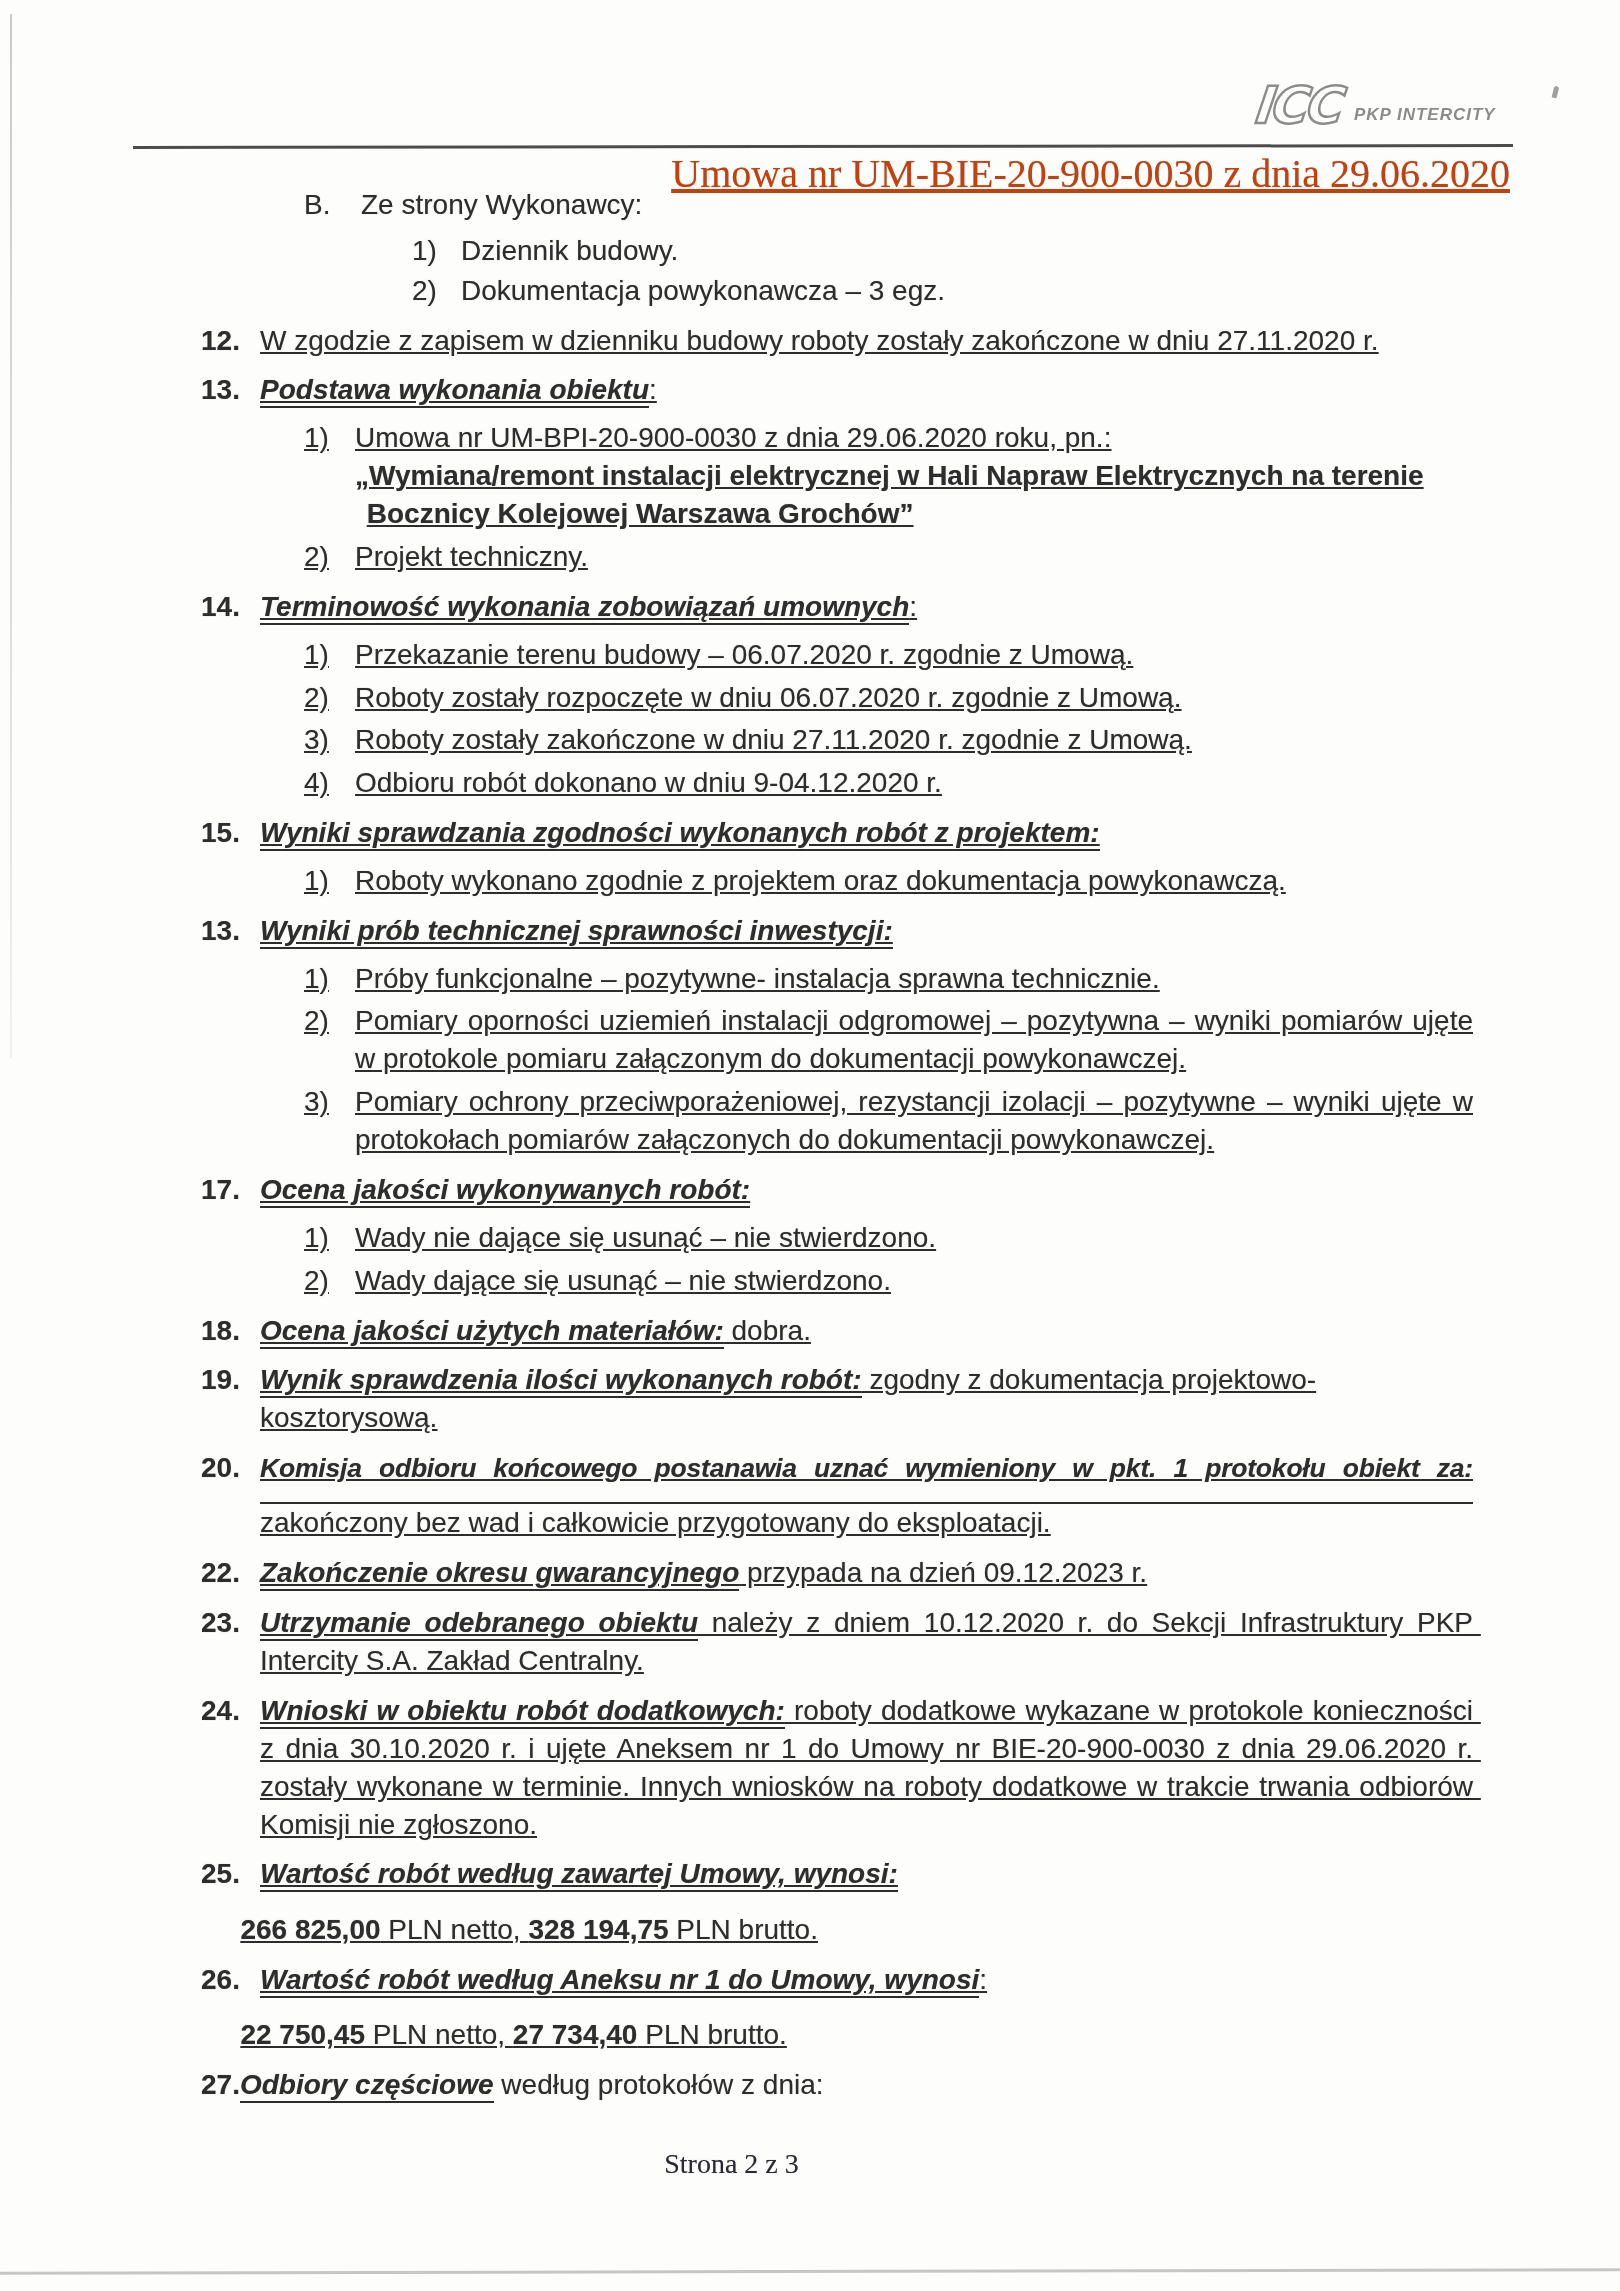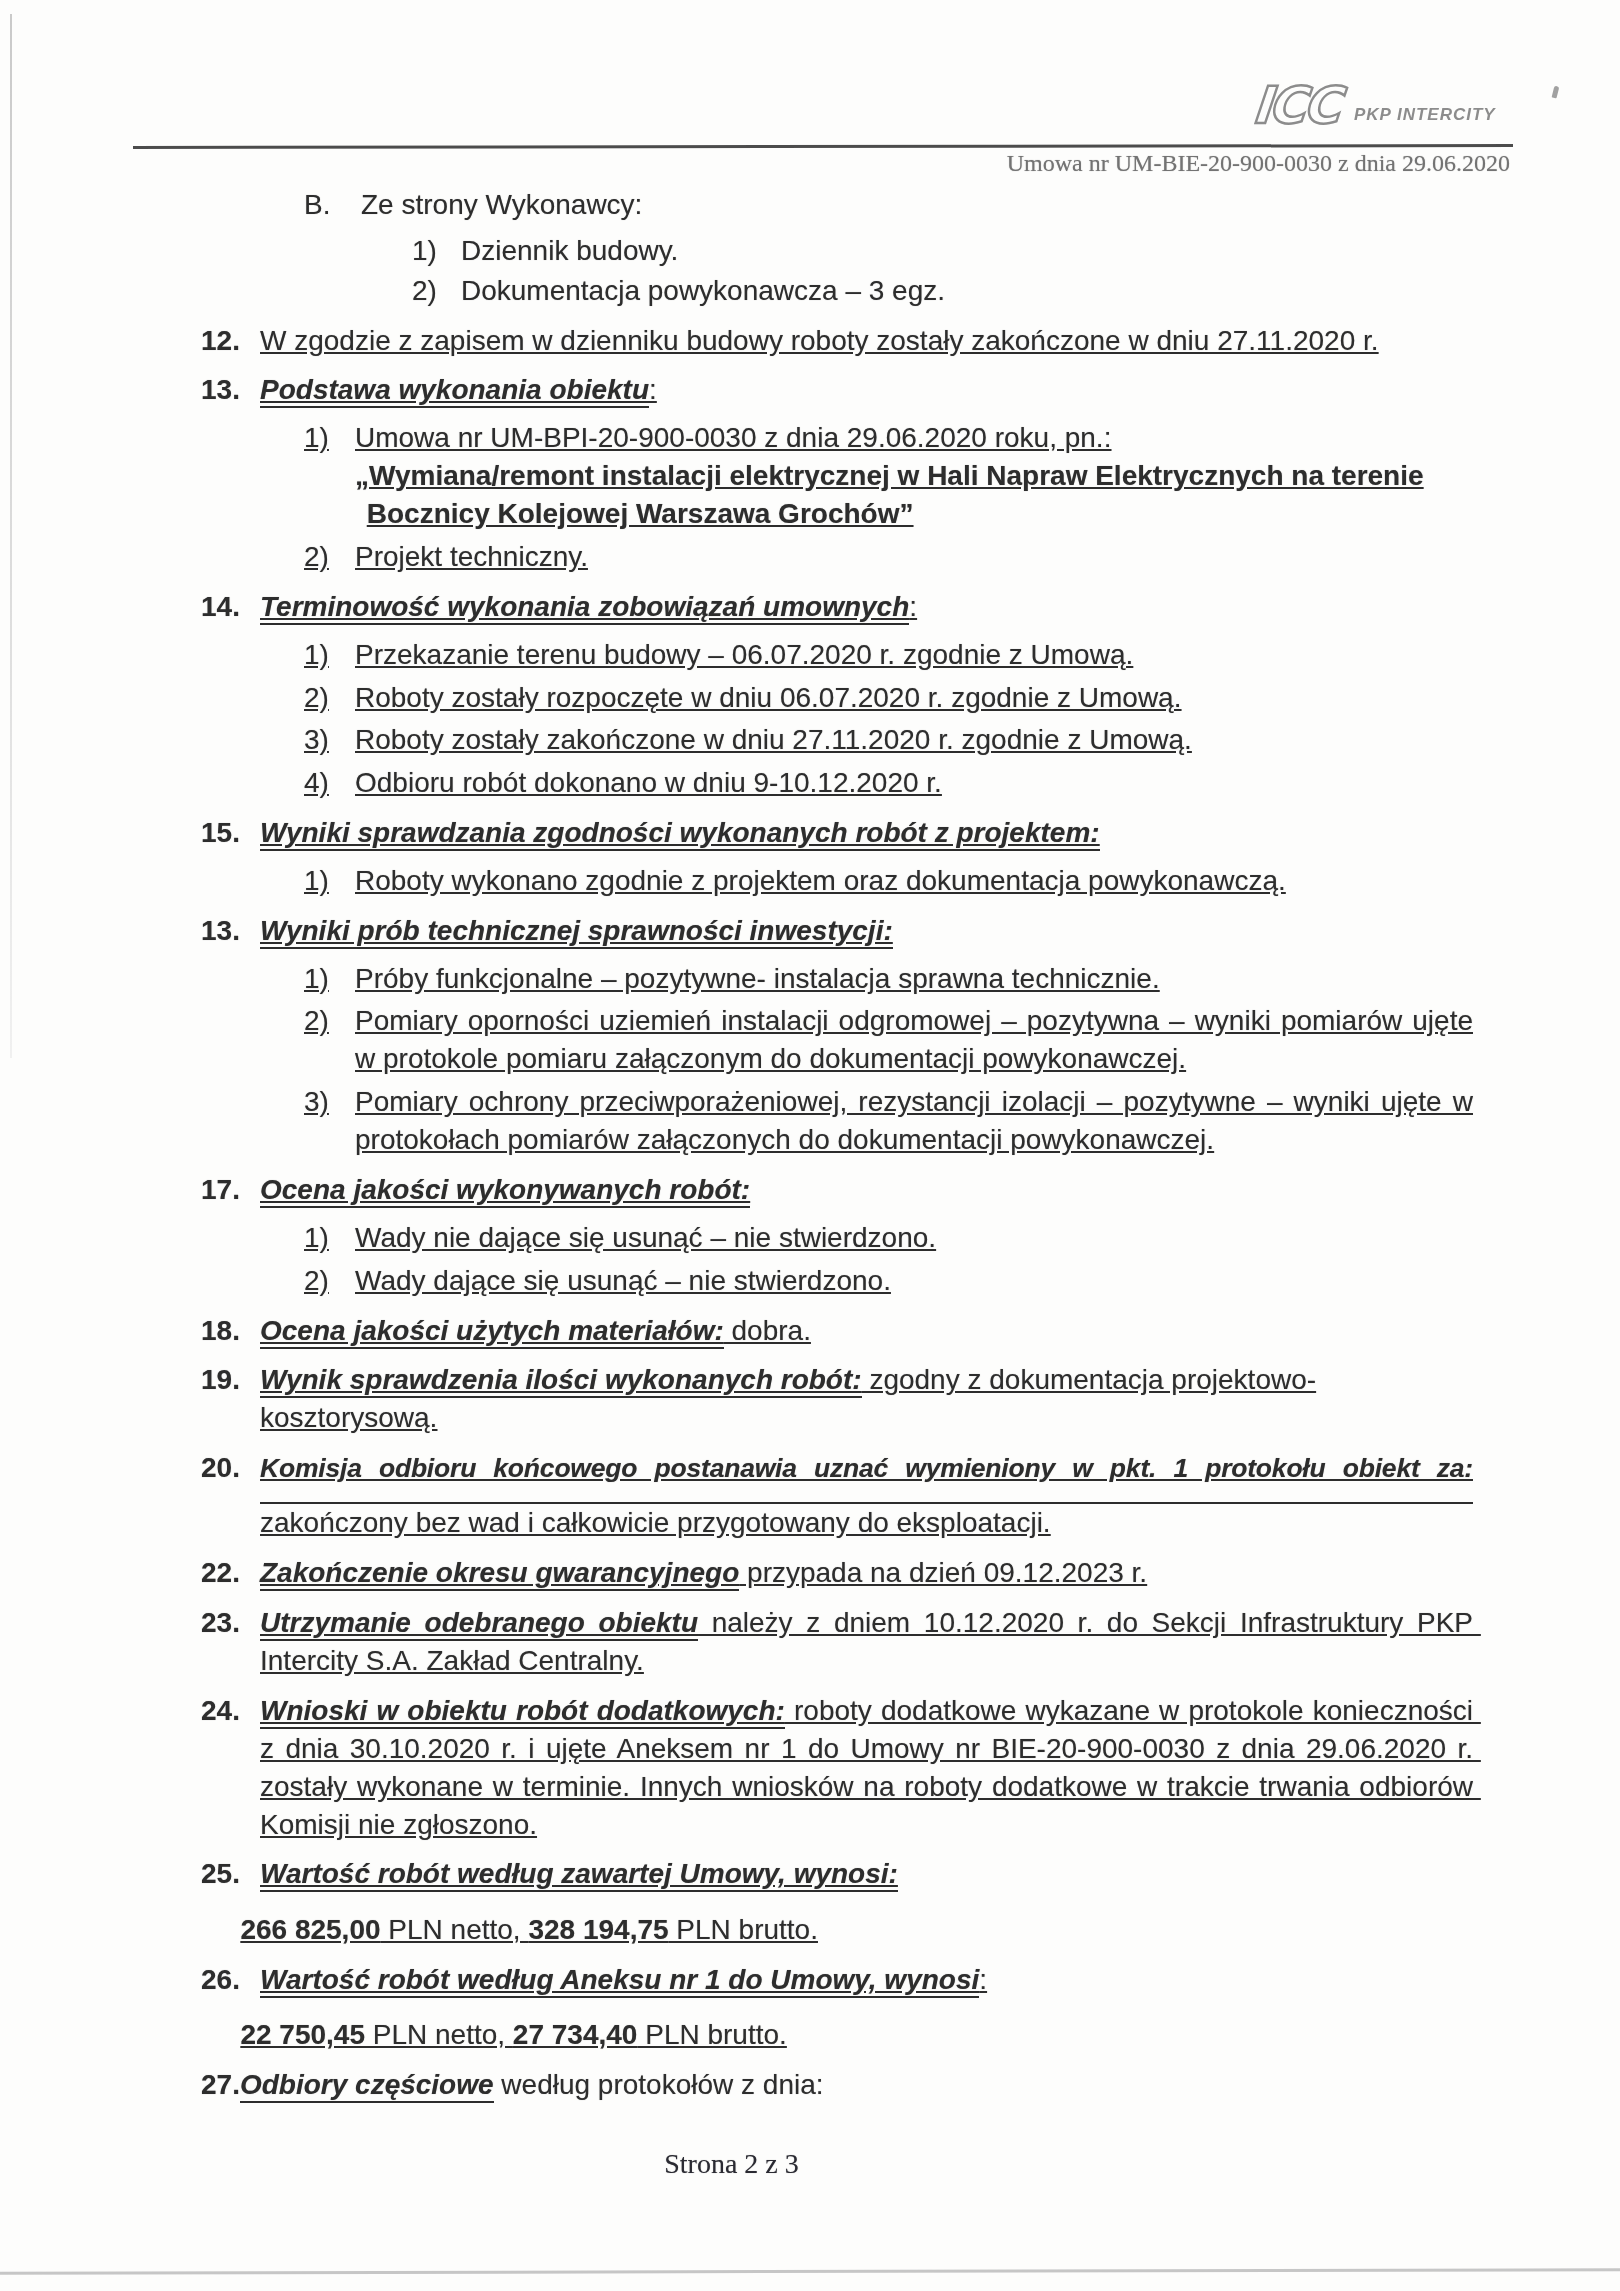--- a/index.html
+++ b/index.html
@@ -23,21 +23,21 @@
   
   .logo{position:absolute;left:1257px;top:80px;display:flex;align-items:flex-end;color:#8f8f8f;}
   .logo-icc{font-family:"DejaVu Sans",sans-serif;font-weight:bold;font-style:italic;
     font-size:51px;line-height:51px;letter-spacing:-2.9px;transform:skewX(-8deg);
     color:transparent;-webkit-text-stroke:2.5px #8c8c8c;text-shadow:none;}
   .logo-sub{font-size:17px;font-weight:bold;font-style:italic;letter-spacing:1px;
     margin-left:11.8px;margin-bottom:5.9px;color:#8c8c8c;text-shadow:none;}
   .header-rule{position:absolute;left:133px;top:145px;width:1380px;height:2.9px;
     background:#4c4c4c;transform:rotate(-.08deg);}
   .header-title{position:absolute;top:150px;right:110px;
-    font-family:"Liberation Serif","DejaVu Serif",serif;font-size:24px;color:#737373;}
+    font-family:"Liberation Serif","DejaVu Serif",serif;font-size:40px;color:#c2410c;text-decoration:underline;}
 
   
   .content{position:absolute;top:186px;left:201px;right:147px;font-size:28px;line-height:38px;}
 
   .intro{margin-left:103px;display:flex;}
   .intro-label{width:57px;flex:none;}
   .intro-items{margin-left:211px;margin-top:7.8px;}
   .intro-item{display:flex;margin-top:2px;}
   .intro-item .inum{width:49px;flex:none;}
 
@@ -135,21 +135,21 @@
           <div class="sub">
             <span class="sub-num">2)</span>
             <div class="sub-text">Roboty zostały rozpoczęte w dniu 06.07.2020 r. zgodnie z Umową.</div>
           </div>
           <div class="sub">
             <span class="sub-num">3)</span>
             <div class="sub-text">Roboty zostały zakończone w dniu 27.11.2020 r. zgodnie z Umową.</div>
           </div>
           <div class="sub">
             <span class="sub-num">4)</span>
-            <div class="sub-text">Odbioru robót dokonano w dniu 9-10.12.2020 r.</div>
+            <div class="sub-text">Odbioru robót dokonano w dniu 9-04.12.2020 r.</div>
           </div>
         </div>
       </div>
     </div>
 
     <div class="sec">
       <span class="sec-num">15.</span>
       <div class="sec-body">
         <div><span class="hd">Wyniki sprawdzania zgodności wykonanych robót z projektem:</span></div>
         <div class="sub-list">

